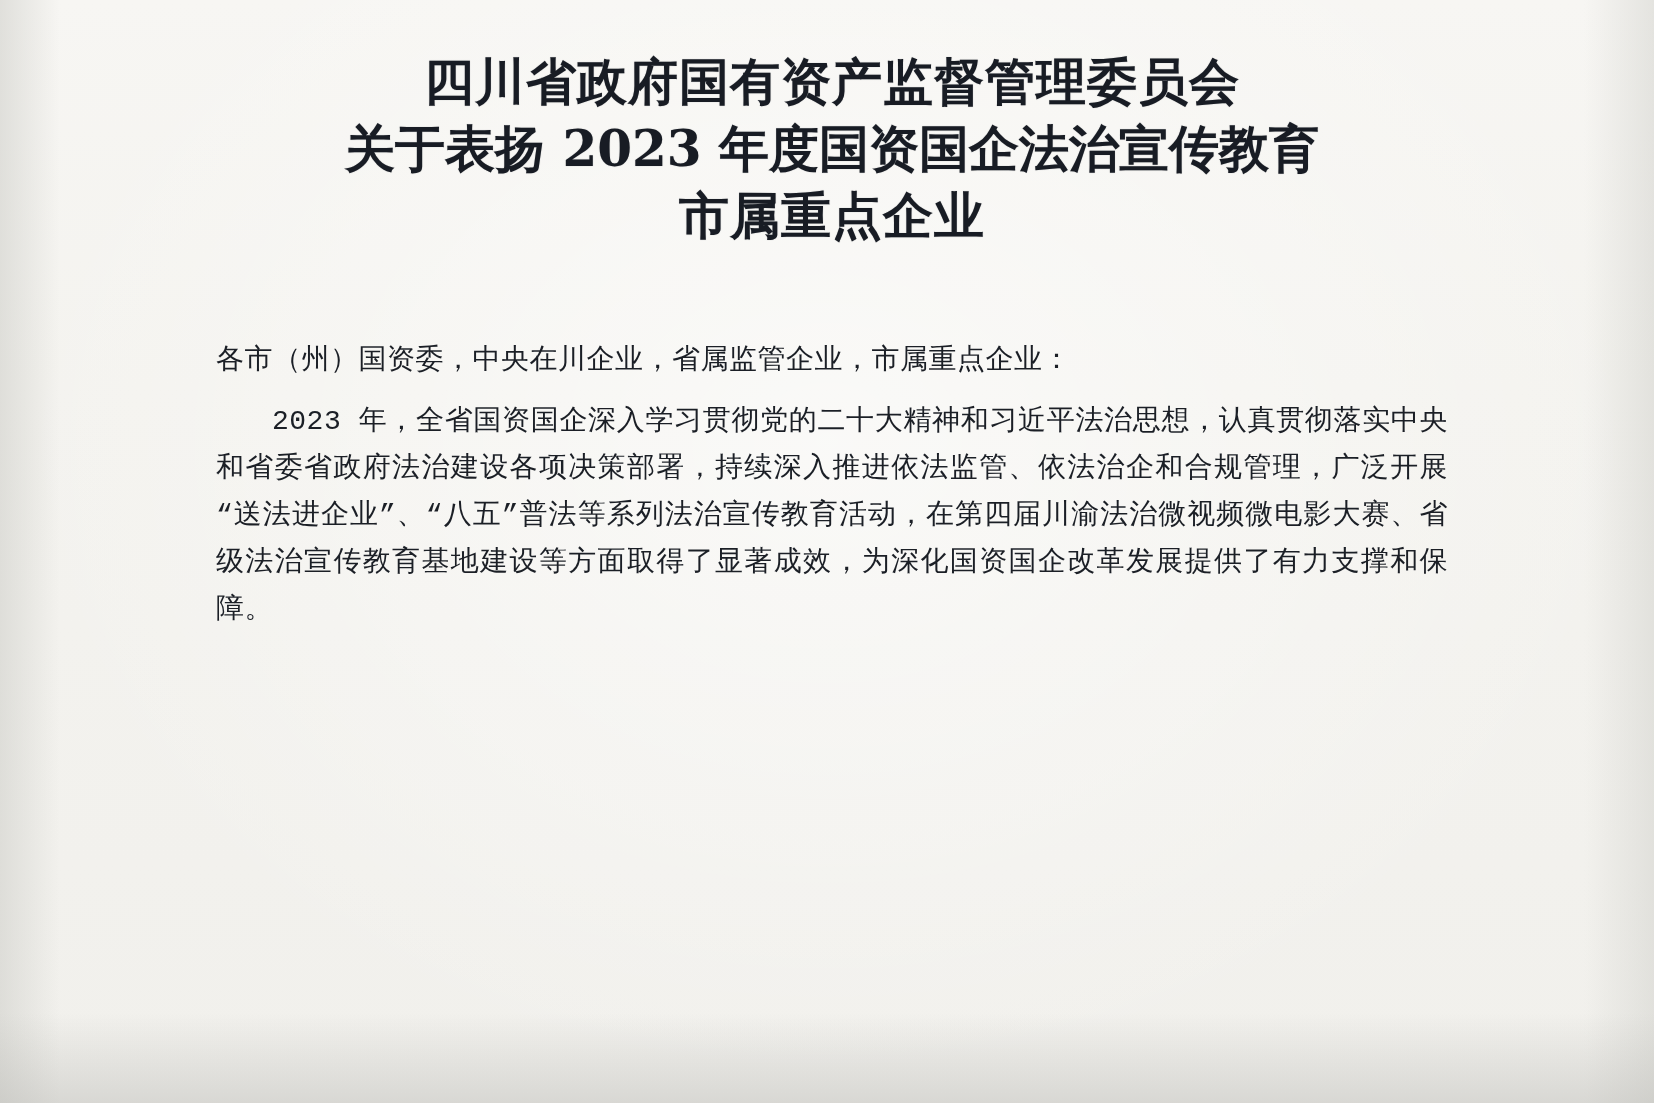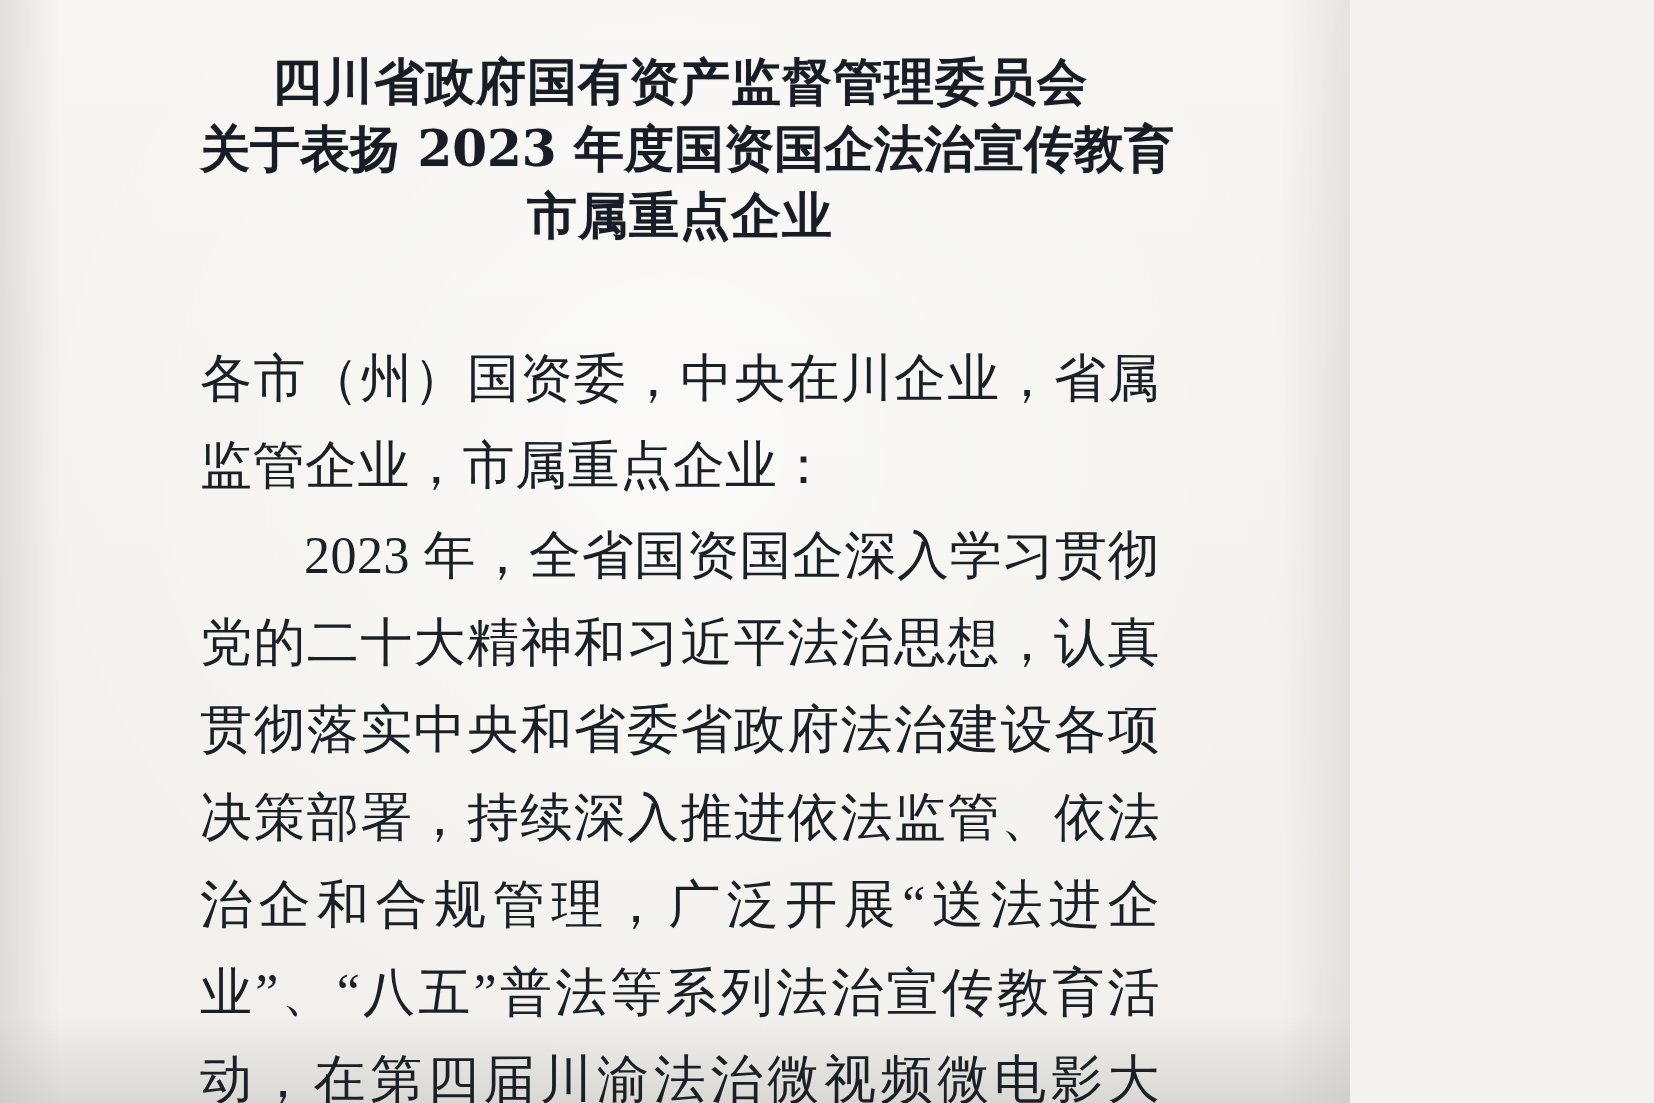--- a/index.html
+++ b/index.html
@@ -10,21 +10,21 @@
     width: 1654px;
     height: 1103px;
     background: #f3f2ee;
     font-family: "Liberation Serif", "DejaVu Serif", serif;
     overflow: hidden;
   }
 
   
   .page {
     position: relative;
-    width: 1350px;
+    width: 1654px;
     height: 1103px;
     background:
       linear-gradient(180deg, #f7f6f3 0%, #f4f3ef 35%, #f1f0ec 100%);
     box-sizing: border-box;
     overflow: hidden;
   }
   .page::before {
     content: "";
     position: absolute;
     inset: 0;
@@ -60,37 +60,37 @@
     font-weight: 700;
     font-size: 50px;
     line-height: 1.34;
     color: #181c24;
     letter-spacing: 1px;
     white-space: nowrap;
     text-shadow: 0 0 1px rgba(24,28,36,0.35);
   }
   .title-line.l2 {
     letter-spacing: 0px;
-    text-align: right;
   }
 
   .body-block {
     margin-top: 86px;
   }
   p.para {
-    margin: 0;
-    font-size: 52px;
+    margin: 16px;
+    font-size: 28px;
     line-height: 1.68;
     color: #1b1f26;
     text-align: justify;
     text-justify: inter-ideograph;
     letter-spacing: 0.5px;
   }
   p.para.indent {
     text-indent: 2em;
+    font-family: Liberation Mono, monospace;
   }
   p.para + p.para {
     margin-top: 2px;
   }
 </style>
 </head>
 <body>
 
 <div class="page">
   <div class="content">

